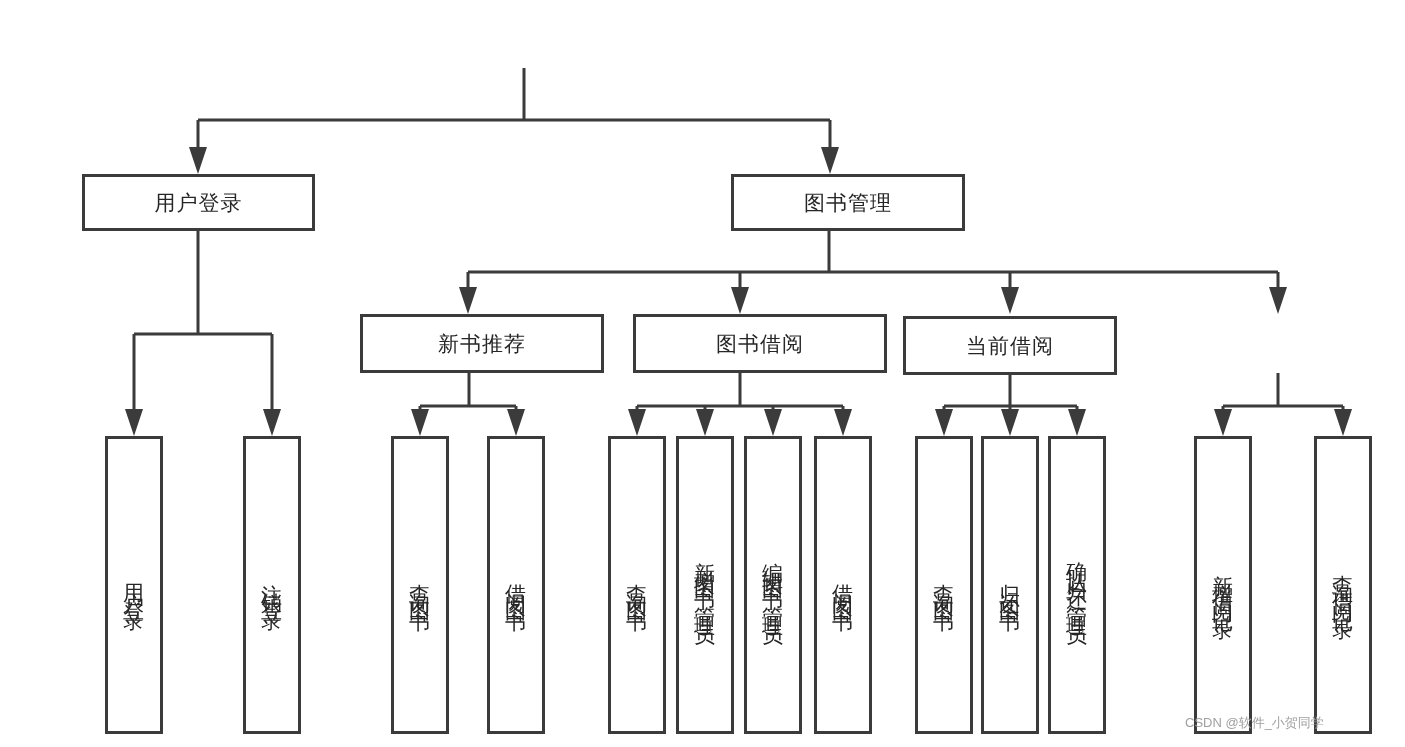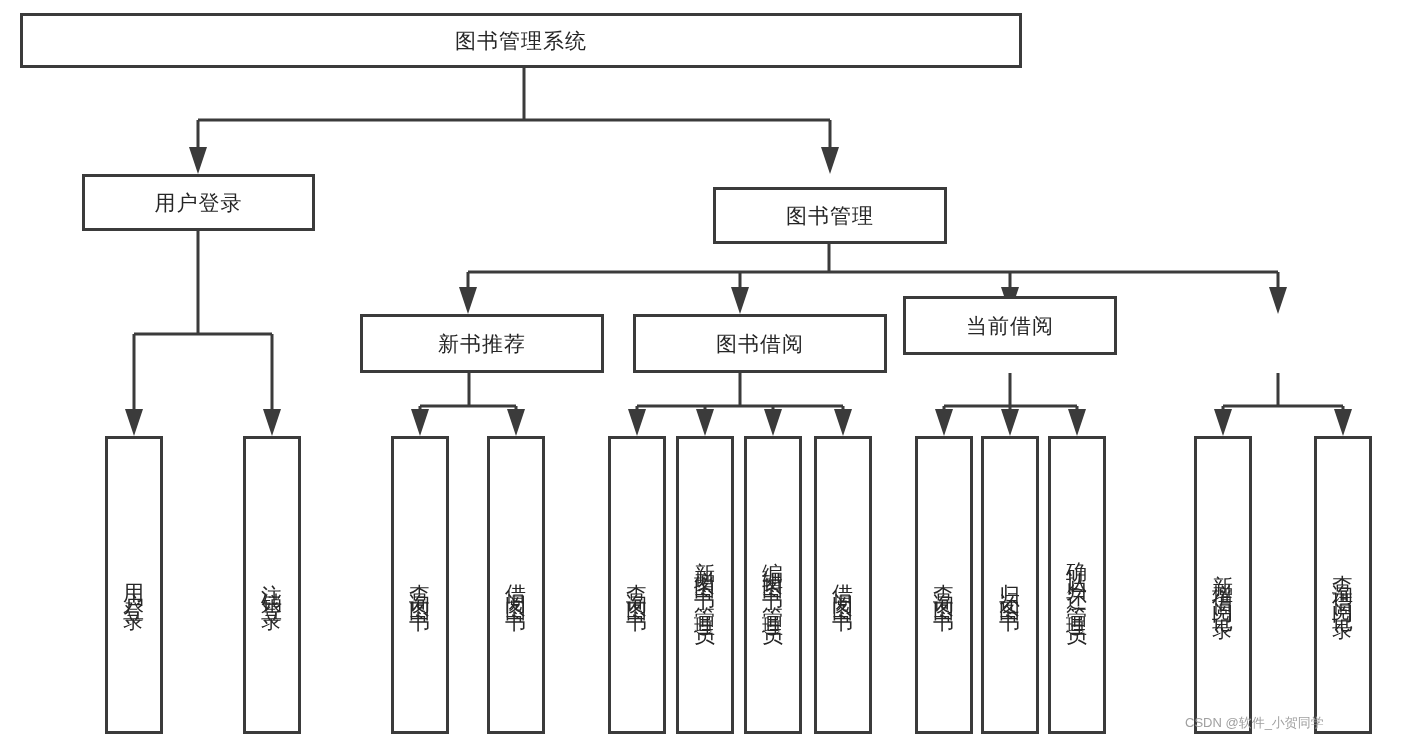--- a/index.html
+++ b/index.html
@@ -58,38 +58,35 @@
          M1278 373 V406 M1223 406 H1343 M1223 406 V412 M1343 406 V412"></path>
     <path fill="currentColor" stroke="none" d="M198 174 l-9 -27 h18 z  M830 174 l-9 -27 h18 z
          M468 314 l-9 -27 h18 z  M740 314 l-9 -27 h18 z  M1010 314 l-9 -27 h18 z  M1278 314 l-9 -27 h18 z
          M134 436 l-9 -27 h18 z  M272 436 l-9 -27 h18 z
          M420 436 l-9 -27 h18 z  M516 436 l-9 -27 h18 z
          M637 436 l-9 -27 h18 z  M705 436 l-9 -27 h18 z  M773 436 l-9 -27 h18 z  M843 436 l-9 -27 h18 z
          M944 436 l-9 -27 h18 z  M1010 436 l-9 -27 h18 z  M1077 436 l-9 -27 h18 z
          M1223 436 l-9 -27 h18 z M1343 436 l-9 -27 h18 z"></path>
   </svg>
 
-  <div class="box hbox" style="left:20px;top:13px;width:1002px;height:55px;">
-    <span>图书管理系统</span>
-  </div>
 
   <div class="box hbox" style="left:82px;top:174px;width:233px;height:57px;">
     <span>用户登录</span>
   </div>
-  <div class="box hbox" style="left:713px;top:174px;width:234px;height:57px;margin-top:13px;">
+  <div class="box hbox" style="left:731px;top:174px;width:234px;height:57px;">
     <span>图书管理</span>
   </div>
 
   <div class="box hbox" style="left:360px;top:314px;width:244px;height:59px;">
     <span>新书推荐</span>
   </div>
   <div class="box hbox" style="left:633px;top:314px;width:254px;height:59px;">
     <span>图书借阅</span>
   </div>
-  <div class="box hbox" style="left:903px;top:296px;width:214px;height:59px;">
+  <div class="box hbox" style="left:903px;top:316px;width:214px;height:59px;">
     <span>当前借阅</span>
   </div>
 
   <div class="box vbox" style="left:105px;top:436px;width:58px;height:298px;">
     <span>用户登录</span>
   </div>
   <div class="box vbox" style="left:243px;top:436px;width:58px;height:298px;">
     <span>注销登录</span>
   </div>
 

